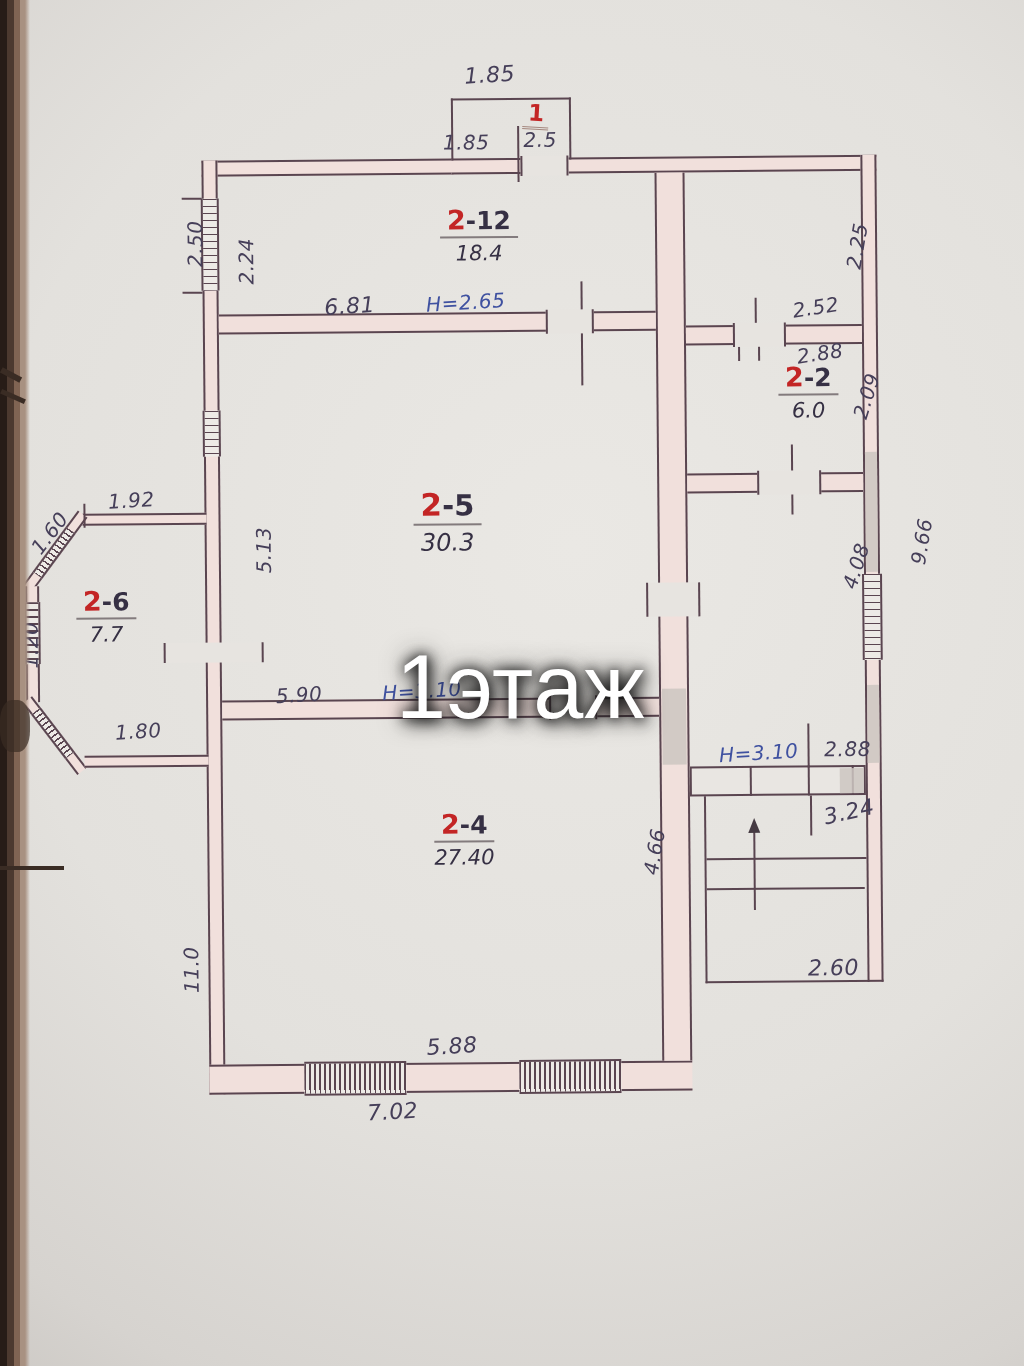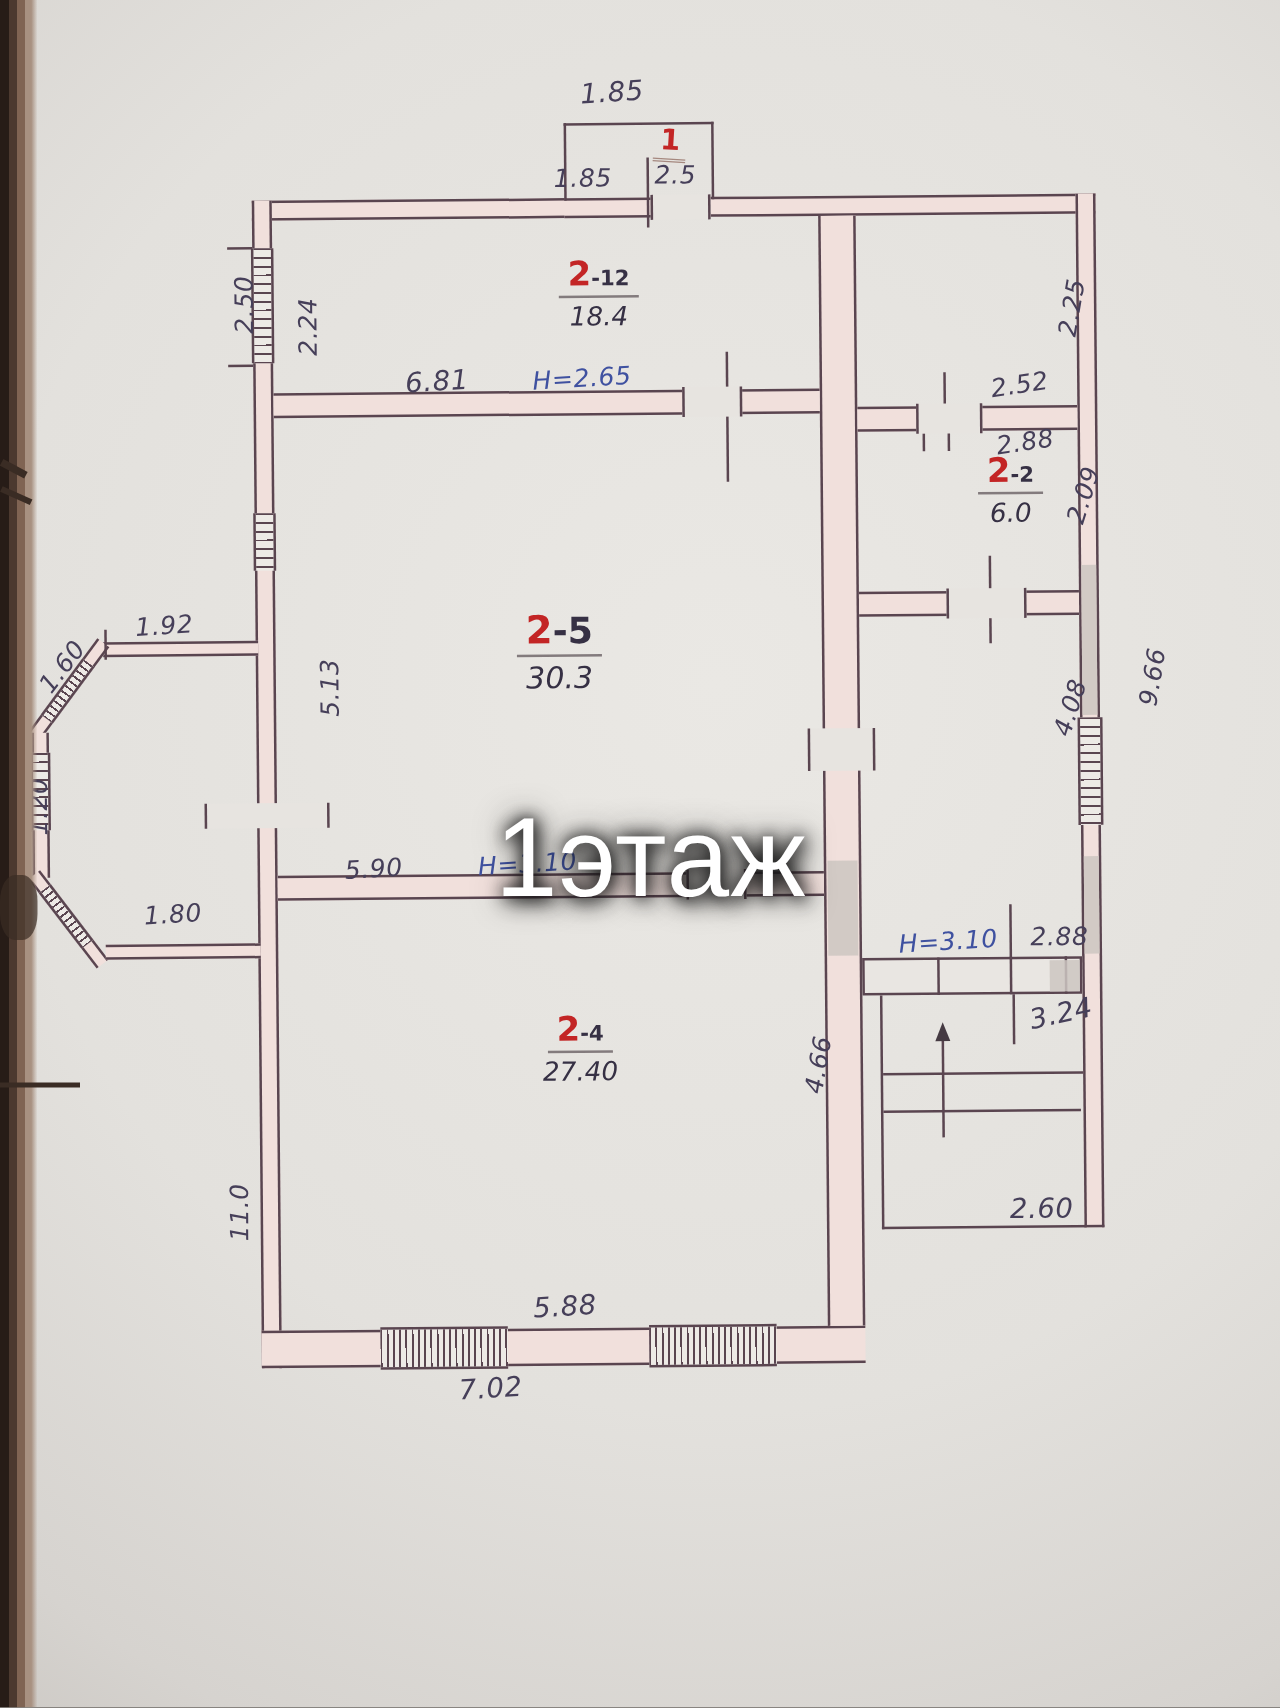--- a/index.html
+++ b/index.html
@@ -38,21 +38,21 @@
   .v{transform:rotate(-90deg);}
   .v72{transform:rotate(-72deg);}
   .v80{transform:rotate(-80deg);}
   .r3{transform:rotate(-3deg);}
   .r8{transform:rotate(-8deg);}
   .r12{transform:rotate(-12deg);}
   .r52{transform:rotate(-52deg);}
   .room-label{position:absolute;display:flex;flex-direction:column;align-items:center;width:100px;z-index:4;}
   .rline{border-bottom:2px solid #837b7d;padding:0 7px 1px;white-space:nowrap;}
   .rno{color:#c32525;font-weight:bold;font-size:27px;}
-  .rsuf{color:#363044;font-weight:bold;font-size:17px;}
+  .rsuf{color:#363044;font-weight:bold;font-size:25px;}
   .rarea{color:#363044;font-size:21px;padding-top:3px;font-style:italic;}
   .room-label.bigr .rno{font-size:31px;} .room-label.bigr .rsuf{font-size:29px;} .room-label.bigr .rarea{font-size:24px;}
   .pnum{position:absolute;color:#c32525;font-weight:bold;font-size:23px;z-index:4;
     border-bottom:3px double #a5887f;padding:0 5px 1px;transform:rotate(4deg);}
   .arrow-head{position:absolute;width:0;height:0;border-left:6px solid transparent;
     border-right:6px solid transparent;border-bottom:15px solid #453a42;z-index:2;}
   .wm{position:absolute;left:396px;top:636px;z-index:9;color:#ffffff;font-size:90px;
     font-family:"Liberation Sans","DejaVu Sans",sans-serif;letter-spacing:1px;
     text-shadow:0 0 12px rgba(25,25,25,.95),0 0 26px rgba(25,25,25,.8),3px 4px 16px rgba(20,20,20,.9);}
 </style>
@@ -141,20 +141,24 @@
       <span class="rarea">18.4</span>
     </div>
     <div class="room-label" style="left:760px;top:364px">
       <span class="rline"><span class="rno">2</span><span class="rsuf">-2</span></span>
       <span class="rarea">6.0</span>
     </div>
     <div class="room-label bigr" style="left:398px;top:486px">
       <span class="rline"><span class="rno">2</span><span class="rsuf">-5</span></span>
       <span class="rarea">30.3</span>
     </div>
+    <div class="room-label" style="left:56px;top:582px">
+      <span class="rline"><span class="rno">2</span><span class="rsuf">-6</span></span>
+      <span class="rarea">7.7</span>
+    </div>
     <div class="room-label" style="left:412px;top:808px">
       <span class="rline"><span class="rno">2</span><span class="rsuf">-4</span></span>
       <span class="rarea">27.40</span>
     </div>
 
     <div class="dim v" style="left:166px;top:229px">2.50</div>
     <div class="dim v" style="left:217px;top:247px">2.24</div>
     <div class="dim big r3" style="left:320px;top:292px">6.81</div>
     <div class="dim wide blue r3" style="left:423px;top:290px">H=2.65</div>
     <div class="dim v80" style="left:828px;top:237px">2.25</div>

